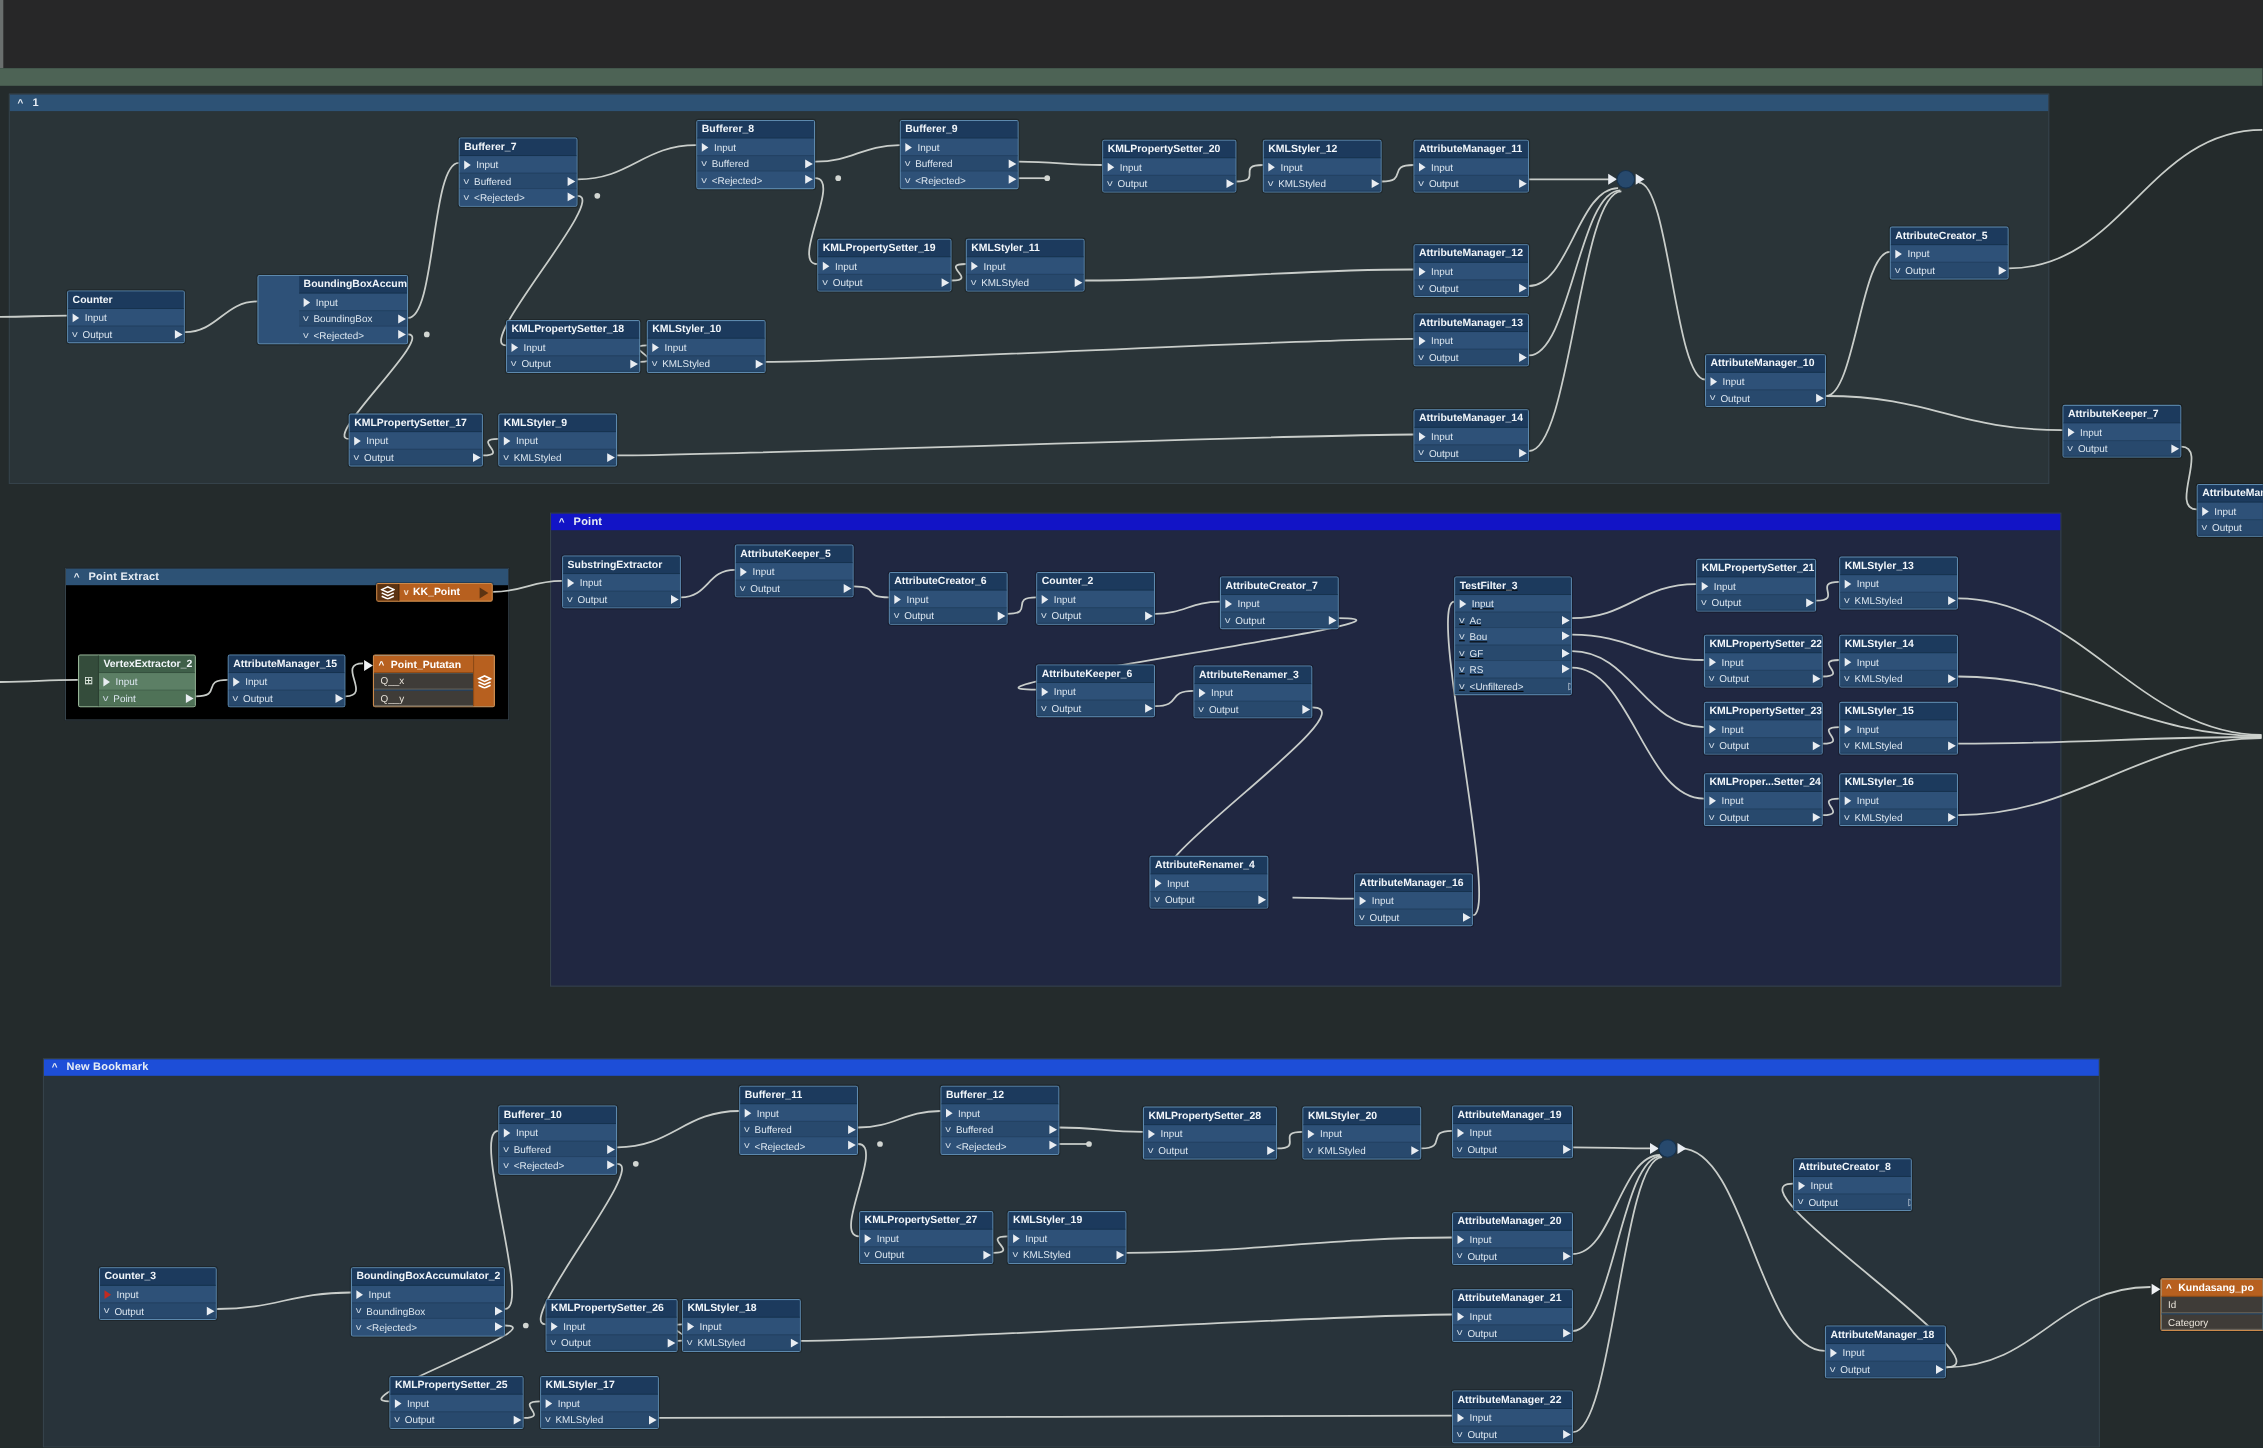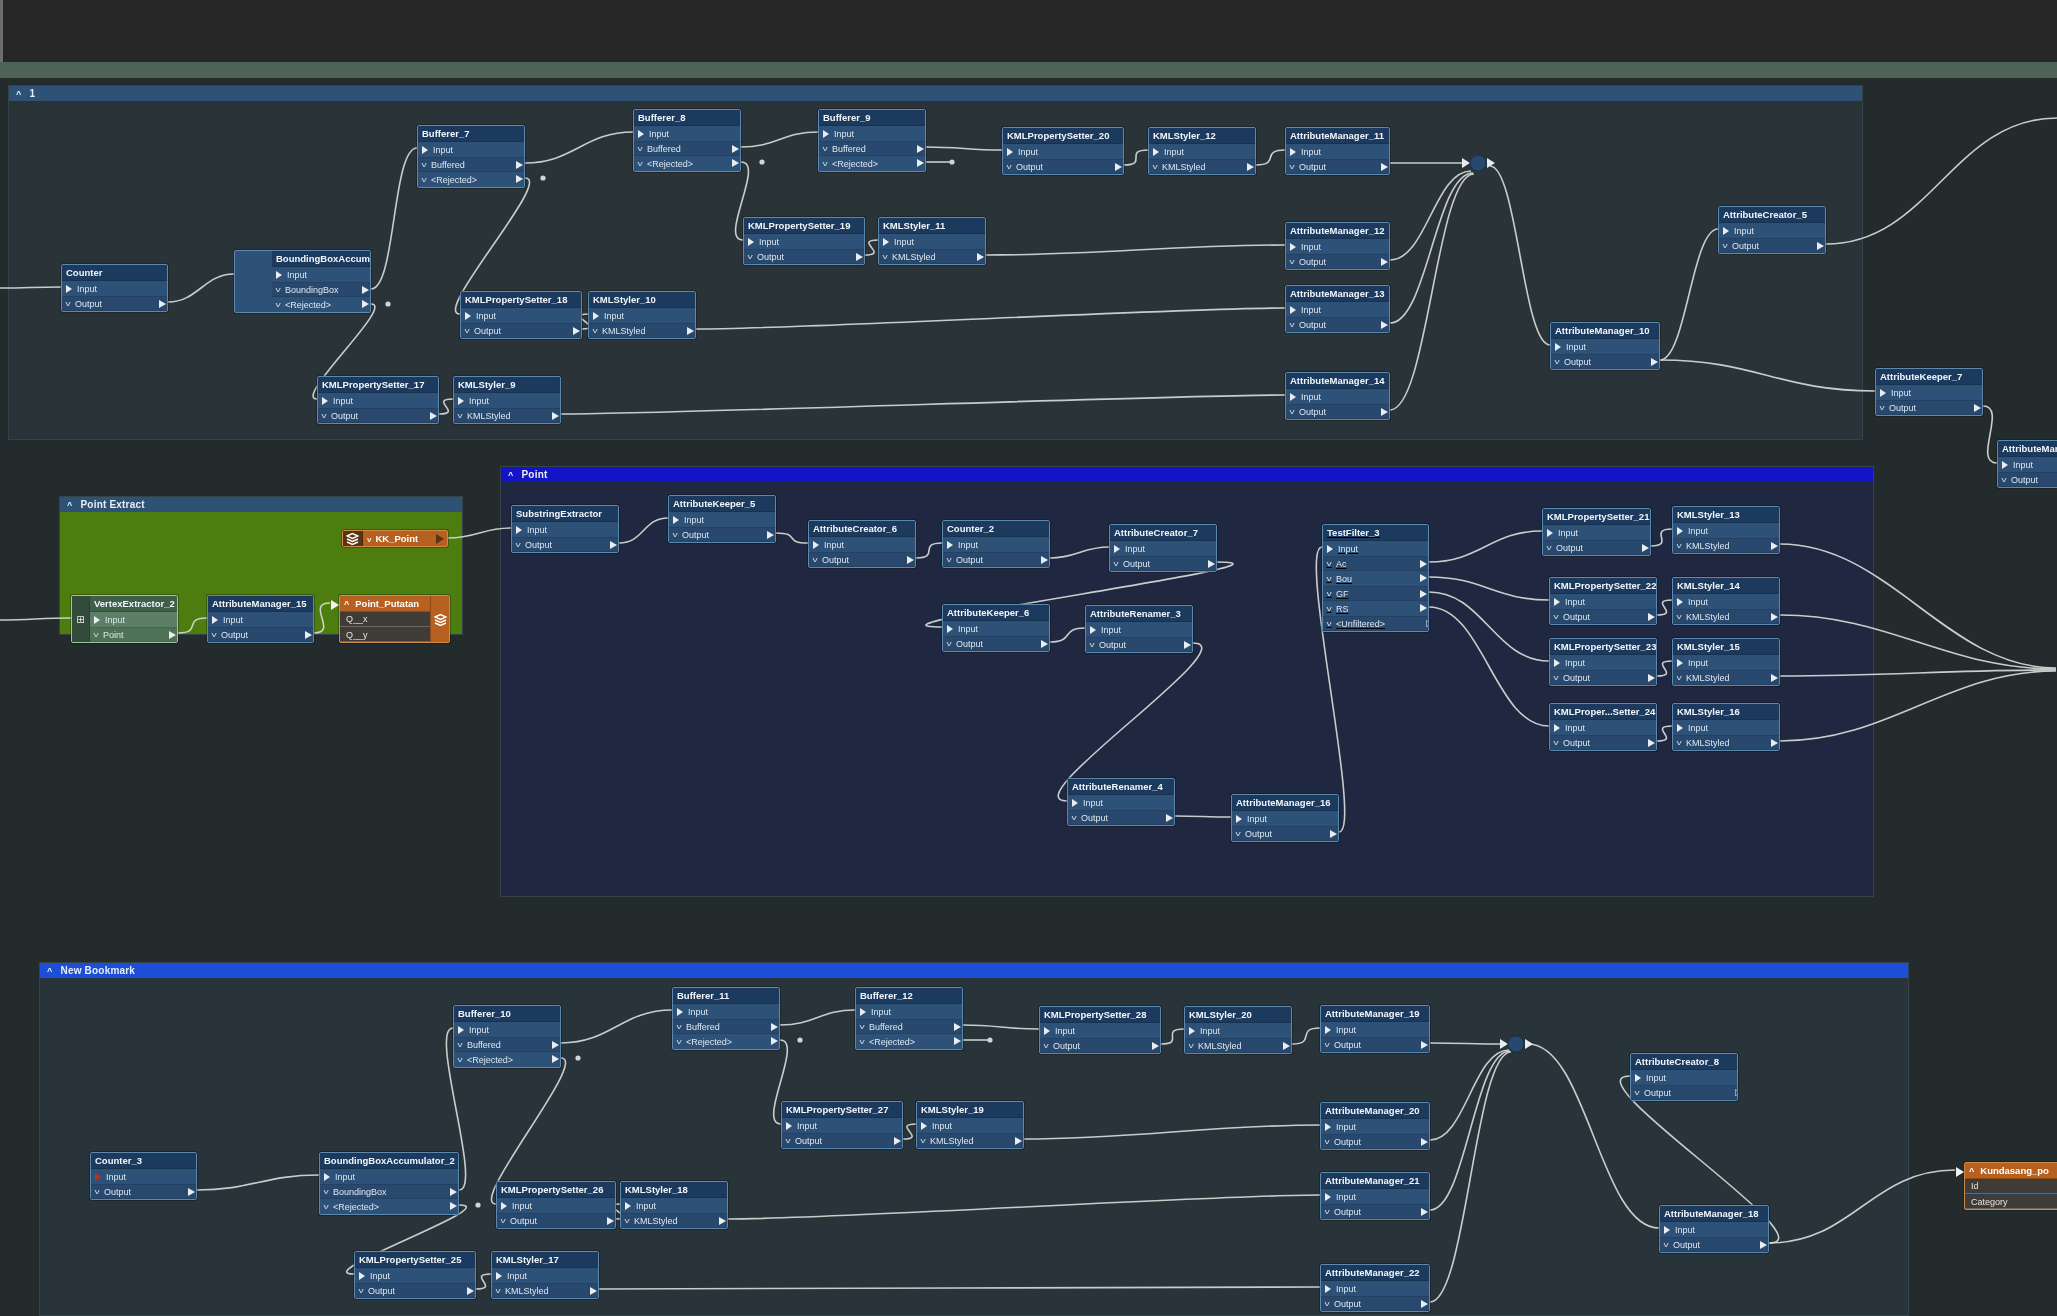--- a/index.html
+++ b/index.html
@@ -68,21 +68,21 @@
 </head>
 <body>
 
 <div id="stage">
   <div class="chrome-top"></div>
   <div class="chrome-green"></div>
   <div id="bookmarks">
       <div class="bm" style="left: 8px; top: 85px; width: 1855px; height: 355px; background: rgb(42, 52, 56); z-index: 10;">
         <div class="bm-h" style="background: rgb(45, 82, 117);"><span class="caret">^</span><span>1</span></div>
       </div>
-      <div class="bm" style="left: 59px; top: 496px; width: 404px; height: 139px; background: #4d7c0f; z-index: 10;">
+      <div class="bm" style="left: 59px; top: 516px; width: 404px; height: 139px; background: #000000; z-index: 10;">
         <div class="bm-h" style="background: rgb(45, 82, 117);"><span class="caret">^</span><span>Point Extract</span></div>
       </div>
       <div class="bm" style="left: 500px; top: 466px; width: 1374px; height: 431px; background: rgb(32, 39, 65); z-index: 10;">
         <div class="bm-h" style="background: rgb(18, 20, 198);"><span class="caret">^</span><span>Point</span></div>
       </div>
       <div class="bm" style="left: 39px; top: 962px; width: 1870px; height: 354px; background: rgb(40, 51, 58); z-index: 10;">
         <div class="bm-h" style="background: #1d4ed8;"><span class="caret">^</span><span>New Bookmark</span></div>
       </div>
     </div>
   <svg id="wires" width="2057" height="1316">
@@ -786,21 +786,21 @@
             <span class="arrin"></span>
             <span>Input</span>
           </div>
           <div class="port alt1">
             <span class="chev">v</span>
             <span>KMLStyled</span>
             <span class="arrout"></span>
           </div>
         </div>
       </div>
-      <div class="node std" style="left: 1067px; top: 778px; width: 108px; justify-content: center;">
+      <div class="node std" style="left: 1045px; top: 778px; width: 108px; justify-content: center;">
         <div class="inner">
           <div class="title">AttributeRenamer_4</div>
           <div class="port alt0">
             <span class="arrin"></span>
             <span>Input</span>
           </div>
           <div class="port alt1">
             <span class="chev">v</span>
             <span>Output</span>
             <span class="arrout"></span>

